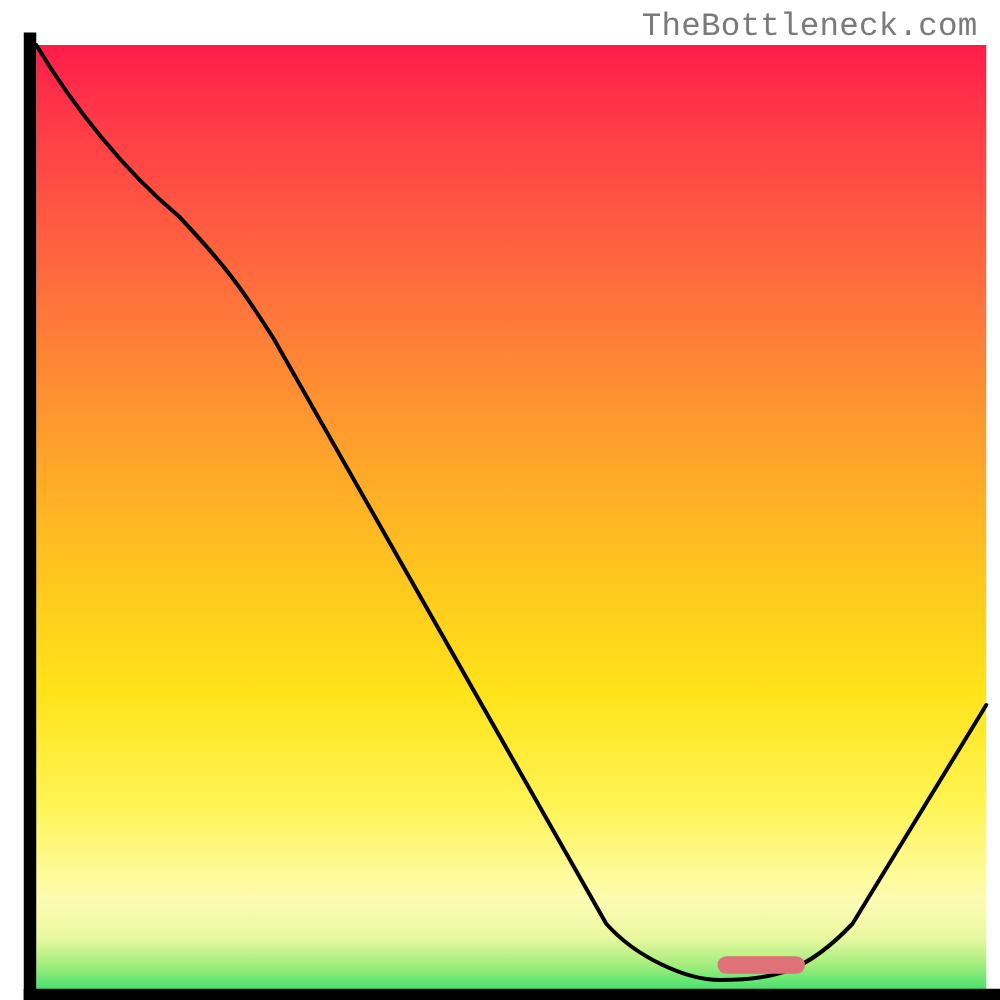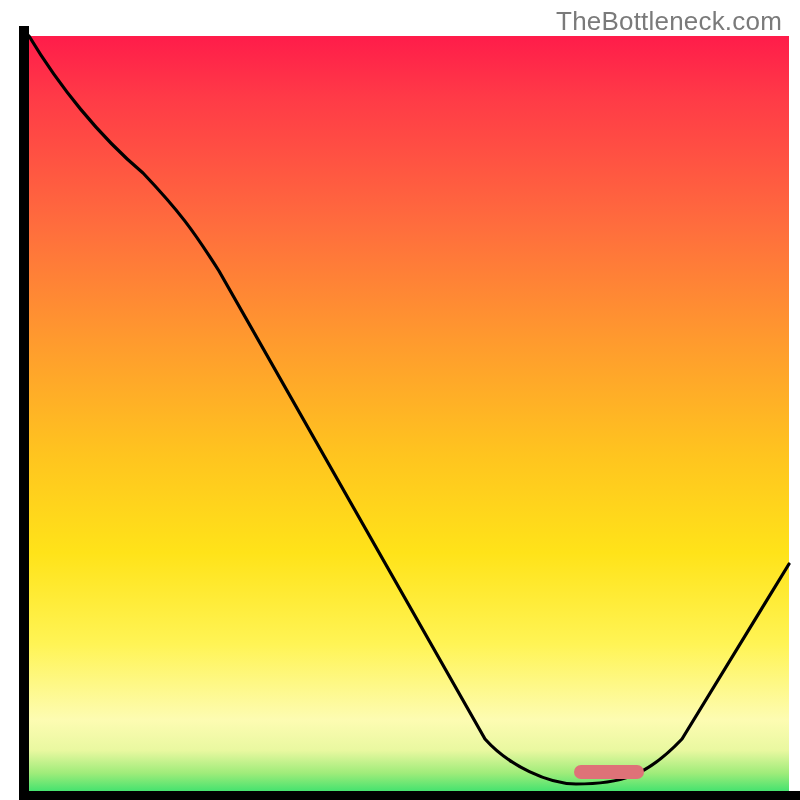--- a/index.html
+++ b/index.html
@@ -12,21 +12,21 @@
   }
   .canvas {
     position: relative;
     width: 800px;
     height: 800px;
   }
   .watermark {
     position: absolute;
     top: 6px;
     right: 18px;
-    font-family: Liberation Sans, sans-serif;
+    font-family: Liberation Mono, monospace;
     font-size: 26px;
     color: #7a7a7a;
     font-weight: 500;
     letter-spacing: 0.2px;
   }
   .plot-area {
     position: absolute;
     left: 29px;
     top: 36px;
     width: 760px;

